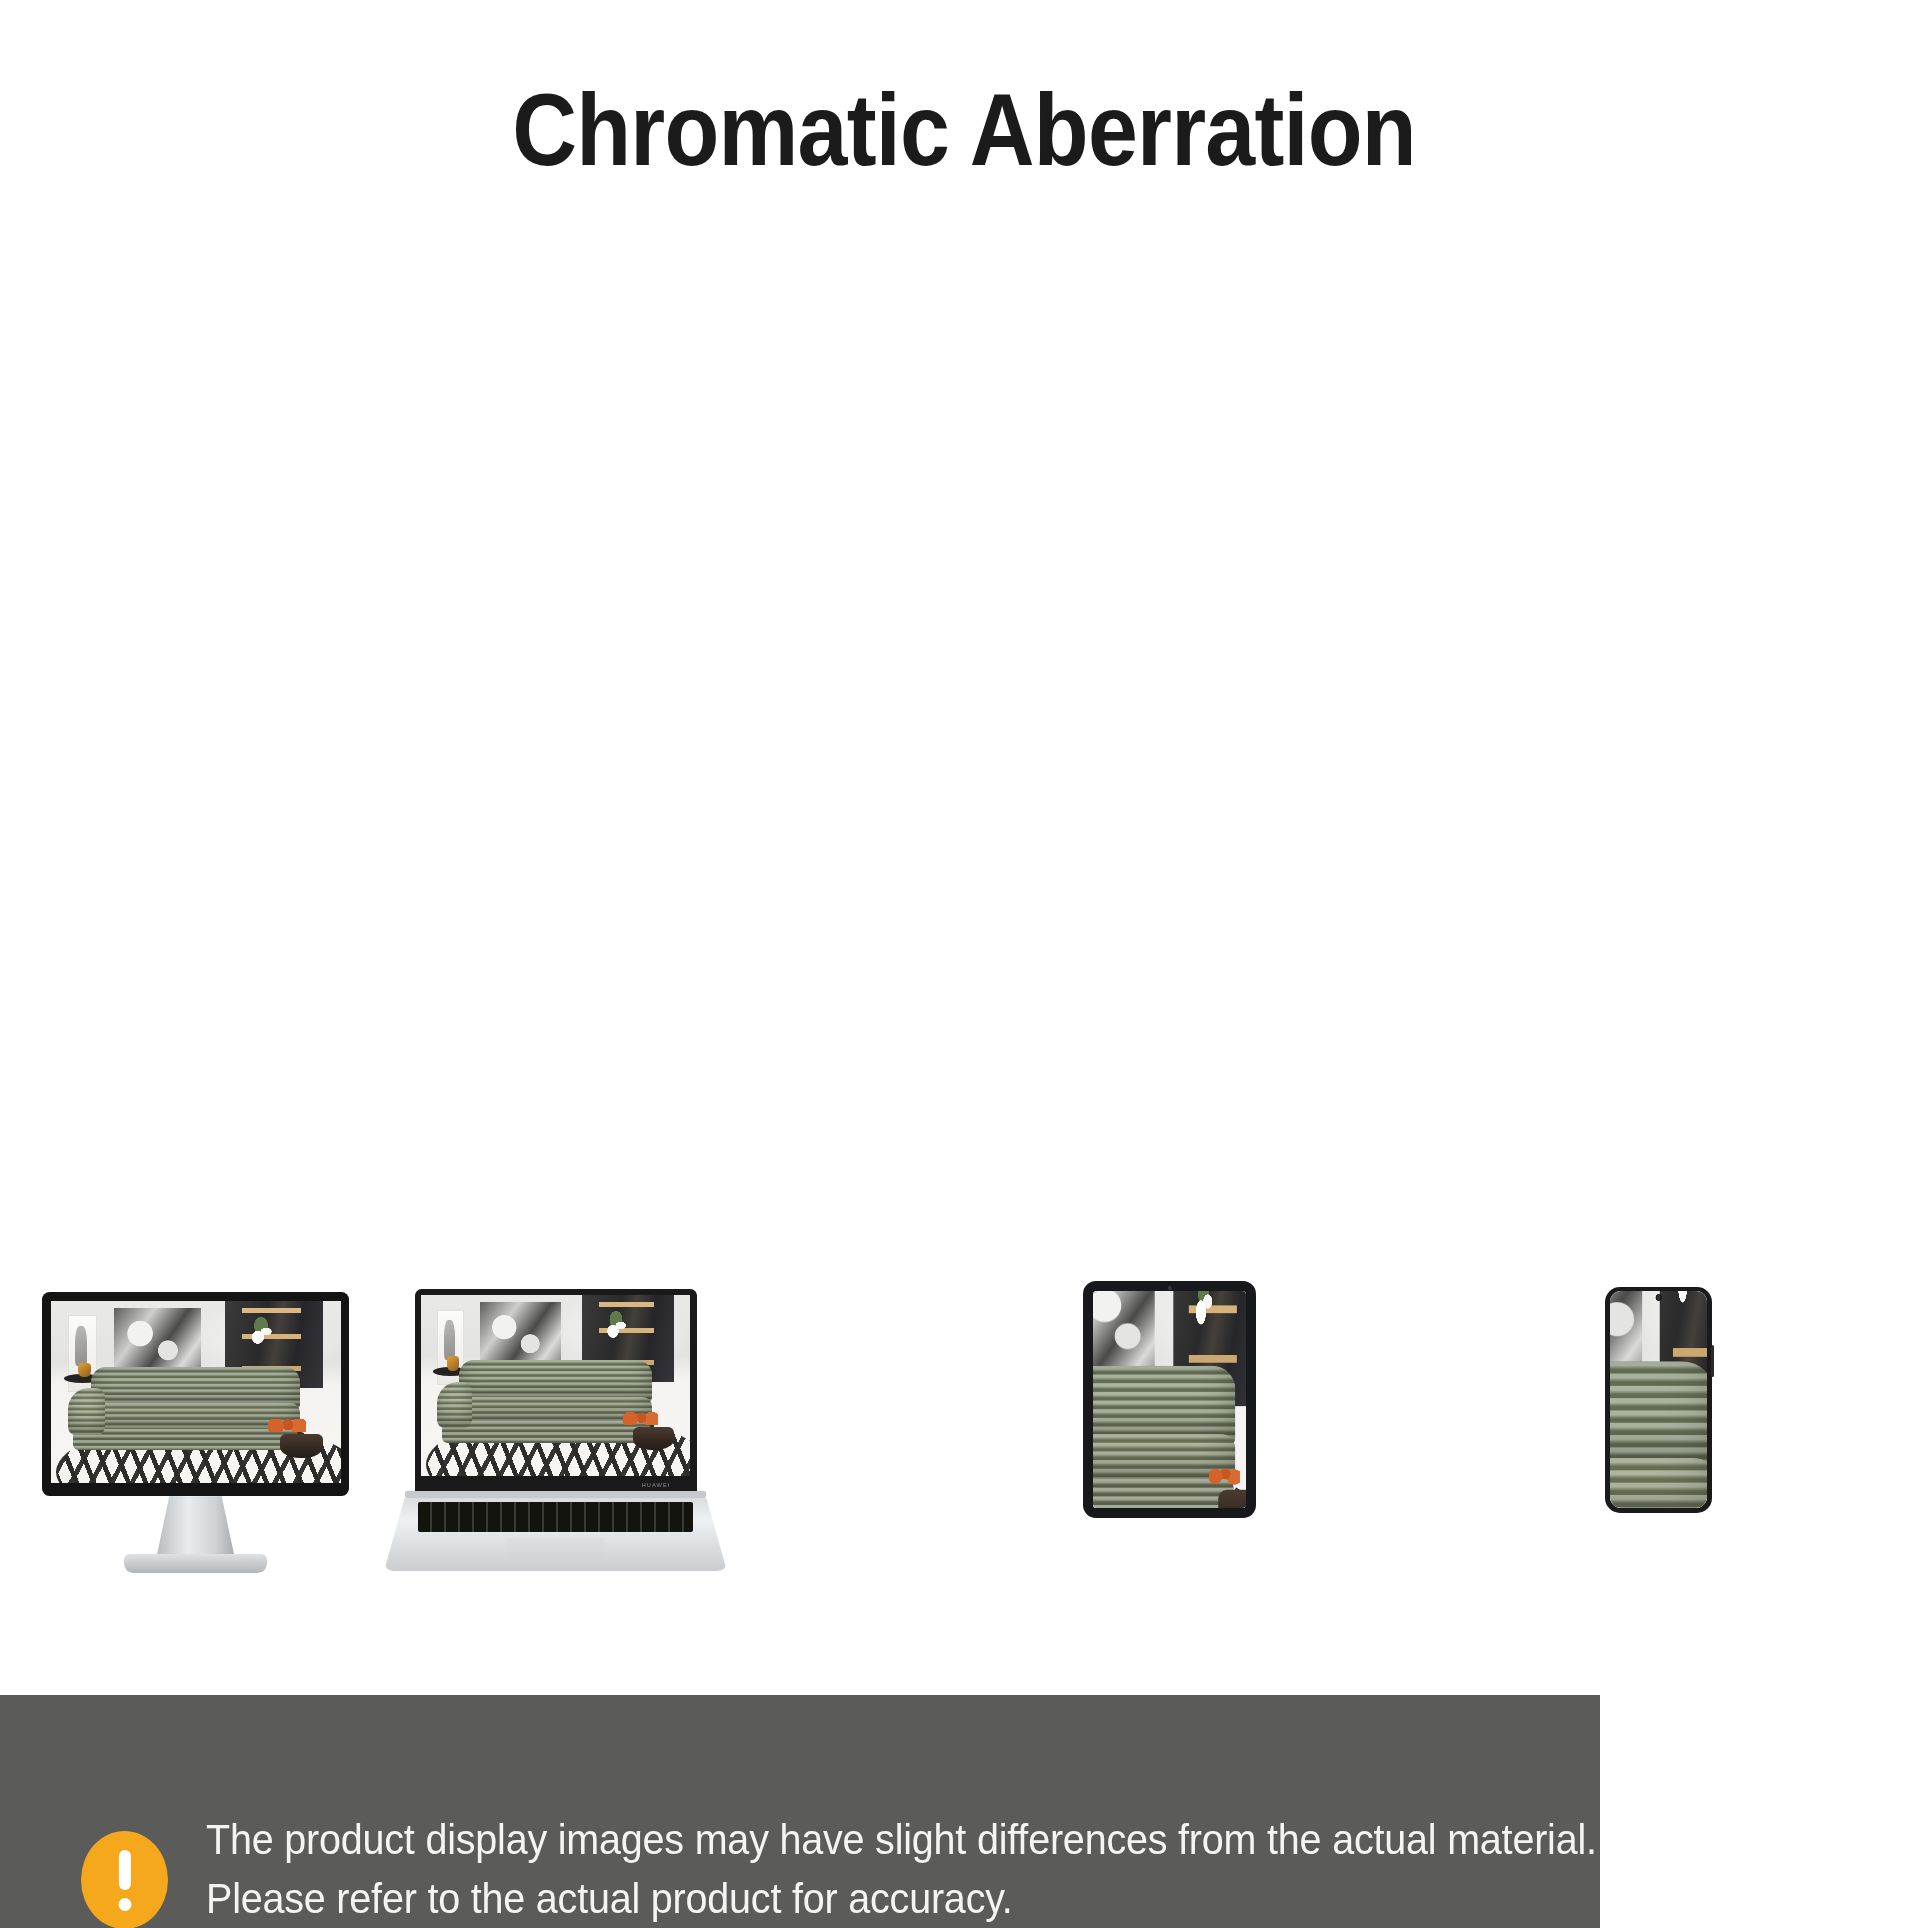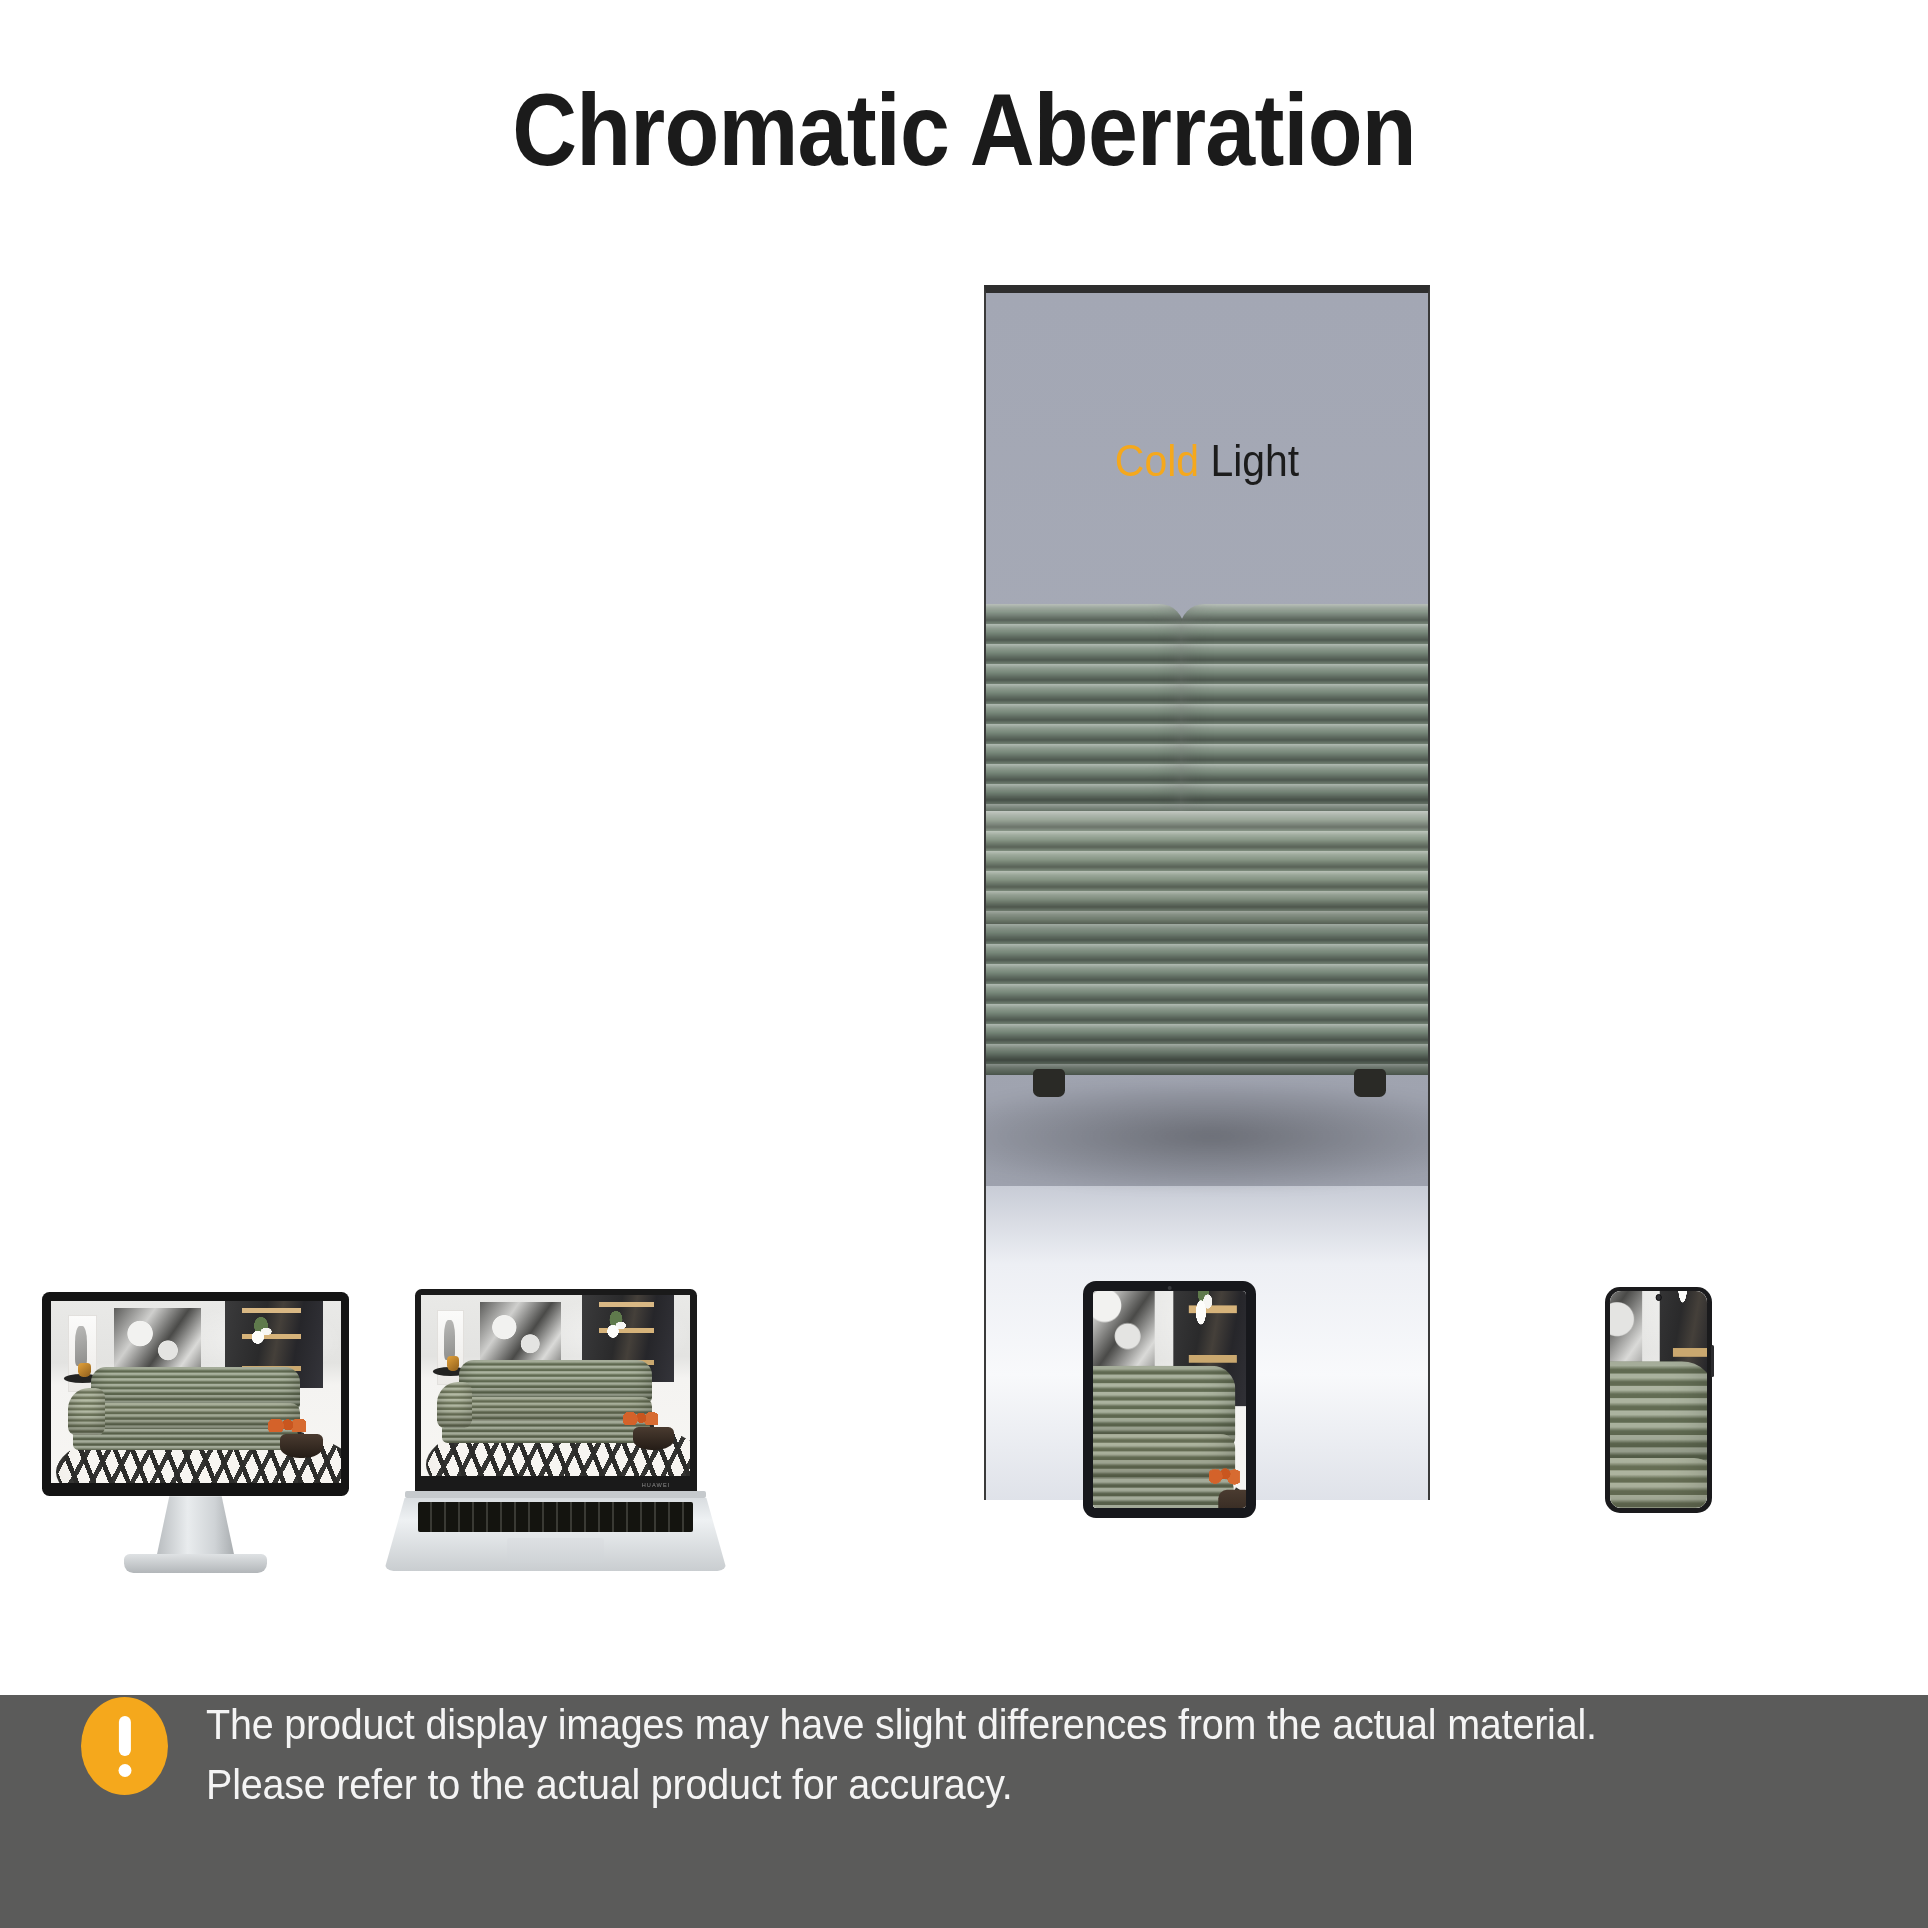--- a/index.html
+++ b/index.html
@@ -318,23 +318,23 @@
     border:0.9px solid #0c0c0e;
   }
   #phone .btn {
     position:absolute; right:-1.9px; top:58px; width:2.8px; height:32px;
     background:#2b2b2e; border-radius:1.9px;
   }
   #phone .screen { width:100%; height:100%; position:relative; overflow:hidden; border-radius:11.3px; background:#ddd; }
 
   
   #disclaimer {
-    position:absolute; left:0; top:1695px; width:1928px; height:234px;
+    position:absolute; left:0; top:1695px; width:1600px; height:234px;
     background:#5b5b5a;
-    display:flex; align-items:flex-start; padding-left:81px;
+    display:flex; align-items:flex-end; padding-left:81px;
   }
   #warn-icon {
     width:87px; height:98px; flex:0 0 auto;
     background:#f5a81c; border-radius:50%;
     position:relative; margin-right:38px; margin-top:1.9px;
   }
   #warn-icon .bang {
     position:absolute; left:50%; top:19px; transform:translateX(-50%);
     width:12.2px; height:40px; background:#ffffff; border-radius:6.6px;
   }
@@ -351,36 +351,20 @@
 </style>
 </head>
 <body>
 
 <div id="title">Chromatic Aberration</div>
 
 <div id="panels">
 
 
 
-  <div class="panel p2">
-    <div class="wall"></div>
-    <div class="floor"></div>
-    <div class="shadow-pool" style="left:-38px;top:791px;width:527px;height:104px;"></div>
-    <div class="sofa" style="left:-122px;top:311px;width:678px;height:499px;">
-      <div class="cushion-back cord g-cold" style="left:0px;top:0px;width:320px;height:217px;"></div>
-      <div class="cushion-back cord g-cold" style="left:316px;top:0px;width:348px;height:217px;"></div>
-      <div class="seat cord g-cold2" style="left:0px;top:207px;width:669px;height:122px;"></div>
-      <div class="base cord g-cold" style="left:0px;top:320px;width:669px;height:151px;"></div>
-      <div class="foot" style="left:169px;top:465px;"></div>
-      <div class="foot" style="left:490px;top:465px;"></div>
-    </div>
-    <div class="label">
-      <span class="hi">Cold</span><span class="rest"> Light</span>
-    </div>
-  </div>
 
 </div>
 
 <div id="devices">
 
   <div id="monitor">
     <div class="bez">
       <div class="screen">
         <div class="scene">
           <div class="niche"></div>

